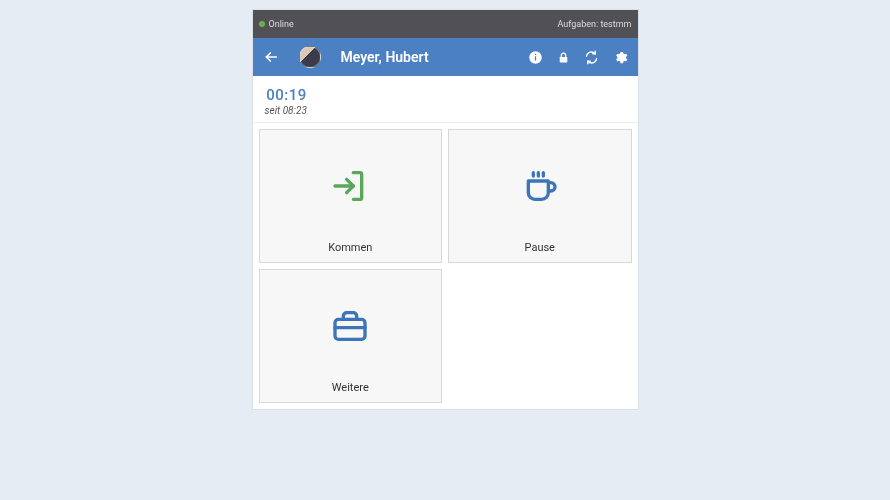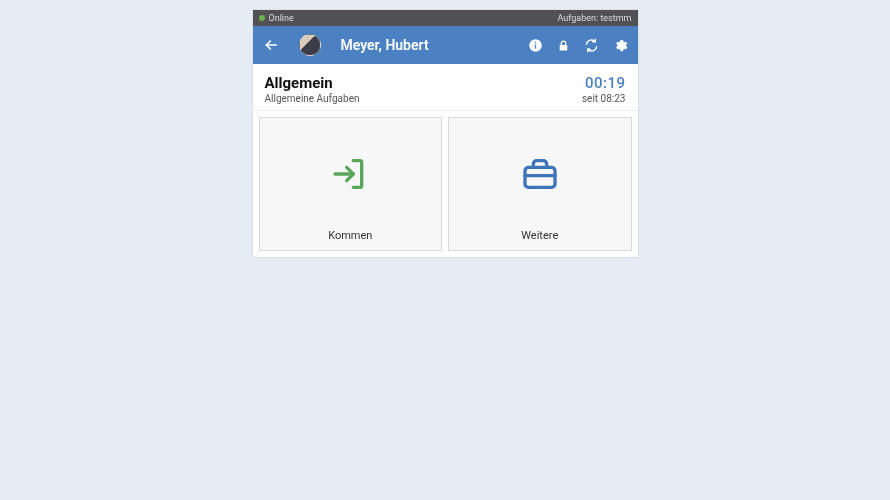--- a/index.html
+++ b/index.html
@@ -13,21 +13,21 @@
   }
   .app-frame {
     width: 385px;
     margin-top: 10px;
     background: #fff;
     display: flex;
     flex-direction: column;
     box-shadow: 0 0 0 1px rgba(0,0,0,0.05);
   }
   .status-bar {
-    height: 16px;
+    height: 28px;
     background: #505055;
     color: #dcdde0;
     font-size: 9px;
     display: flex;
     align-items: center;
     padding: 0 6px;
     justify-content: space-between;
   }
   .status-left { display: flex; align-items: center; gap: 4px; }
   .status-dot {
@@ -56,21 +56,21 @@
   .info-row {
     display: flex;
     justify-content: space-between;
     padding: 10px 12px 6px 12px;
     border-bottom: 1px solid #eee;
   }
   .info-left .title { font-size: 15px; font-weight: 700; color:#111; }
   .info-left .subtitle { font-size: 10px; color:#555; margin-top:1px; }
   .info-right { text-align: right; }
   .info-right .timer { font-size: 15px; font-weight: 500; letter-spacing:0.5px; }
-  .info-right .since { font-size: 10px; color:#555; margin-top:1px; }
+  .info-right .since { font-size: 10px; color:#555; margin-top:1px;font-style:italic; }
   .grid {
     display: grid;
     grid-template-columns: 1fr 1fr;
     gap: 6px;
     padding: 6px;
     background:#fff;
   }
   .tile {
     border: 1px solid #d7d9dc;
     background: #f7f7f8;
@@ -135,44 +135,52 @@
       </span>
       <span>
         <svg width="15" height="15" viewBox="0 0 24 24" fill="#fff">
             <path d="M12 8a4 4 0 1 0 0 8 4 4 0 0 0 0-8zm9 4a7 7 0 0 0-.1-1.2l2.1-1.6-2-3.4-2.5 1a7 7 0 0 0-2-1.2L16 3h-4l-.5 2.6a7 7 0 0 0-2 1.2l-2.5-1-2 3.4 2.1 1.6A7 7 0 0 0 7 12a7 7 0 0 0 .1 1.2L5 14.8l2 3.4 2.5-1a7 7 0 0 0 2 1.2L12 21h4l.5-2.6a7 7 0 0 0 2-1.2l2.5 1 2-3.4-2.1-1.6A7 7 0 0 0 21 12z"></path>
           </svg>
       </span>
     </div>
   </div>
 
   <div class="info-row">
-    <div class="info-left">
-      <div class="title">Allgemein</div>
-      <div class="subtitle">Allgemeine Aufgaben</div>
-    </div>
     <div class="info-right">
       <div class="timer" style="color:#4b81c2">00:19</div>
       <div class="since">seit 08:23</div>
     </div>
   </div>
 
   <div class="grid">
 
     <div class="tile">
       <div class="icon-wrap">
         <svg width="40" height="40" viewBox="0 0 24 24" fill="none" stroke-width="2" stroke-linecap="round" stroke-linejoin="round" stroke="#5aa65a">
           <path d="M14 4h4a1 1 0 0 1 1 1v14a1 1 0 0 1-1 1h-4"></path>
           <line x1="3" y1="12" x2="14" y2="12"></line>
           <polyline points="10 8 14 12 10 16"></polyline>
         </svg>
       </div>
       <div class="label">Kommen</div>
     </div>
 
 
+    <div class="tile">
+      <div class="icon-wrap">
+        <svg width="40" height="40" viewBox="0 0 24 24" fill="none" stroke-width="2" stroke-linecap="round" stroke-linejoin="round" stroke="#3e74b8">
+          <path d="M5 9h12v7a4 4 0 0 1-4 4H9a4 4 0 0 1-4-4V9z"></path>
+          <path d="M17 10h1.5a2.5 2.5 0 0 1 0 5H17"></path>
+          <line x1="8" y1="4" x2="8" y2="6"></line>
+          <line x1="11" y1="4" x2="11" y2="6"></line>
+          <line x1="14" y1="4" x2="14" y2="6"></line>
+        </svg>
+      </div>
+      <div class="label">Pause</div>
+    </div>
 
     <div class="tile">
       <div class="icon-wrap">
         <svg width="40" height="40" viewBox="0 0 24 24" fill="none" stroke-width="2" stroke-linecap="round" stroke-linejoin="round" stroke="#3e74b8">
           <rect x="3" y="8" width="18" height="12" rx="2"></rect>
           <path d="M8 8V6a2 2 0 0 1 2-2h4a2 2 0 0 1 2 2v2"></path>
           <line x1="3" y1="13" x2="21" y2="13"></line>
         </svg>
       </div>
       <div class="label">Weitere</div>

